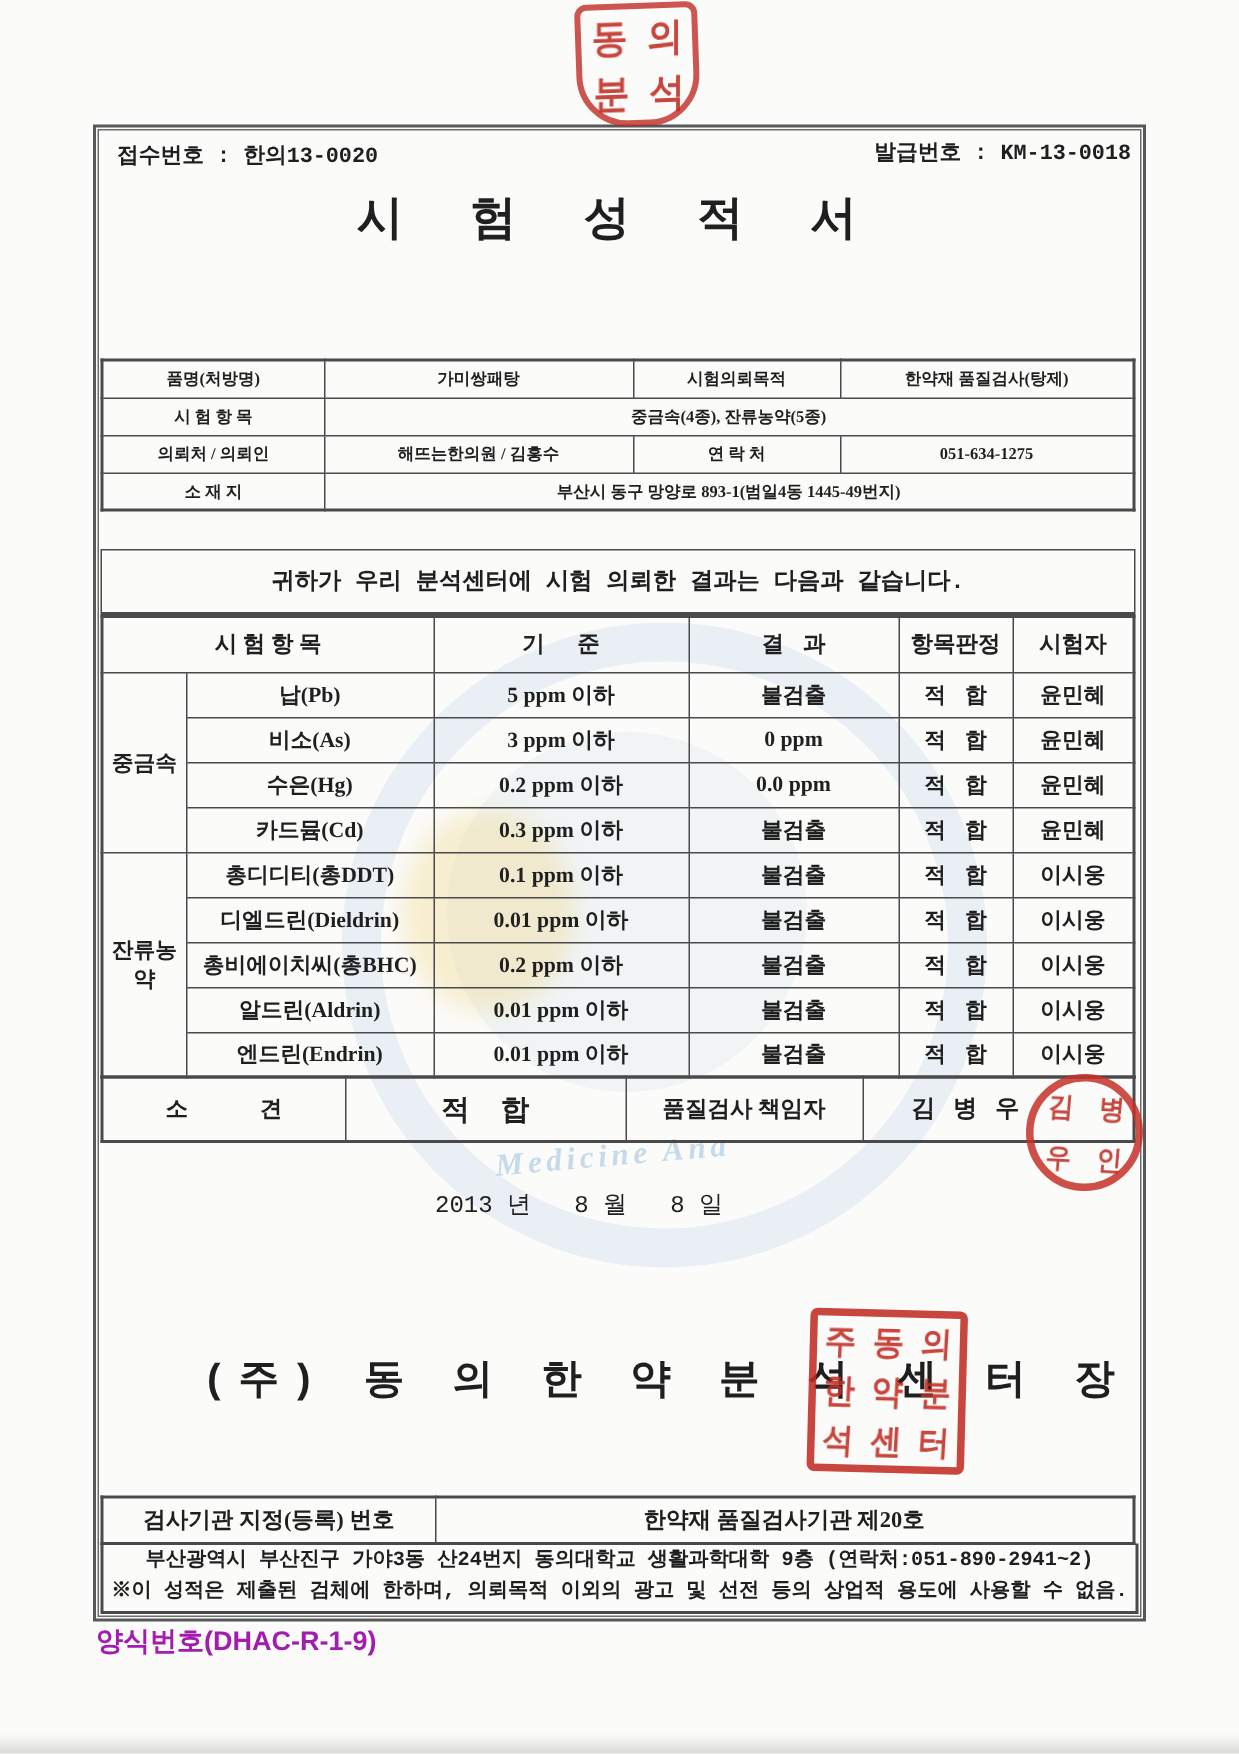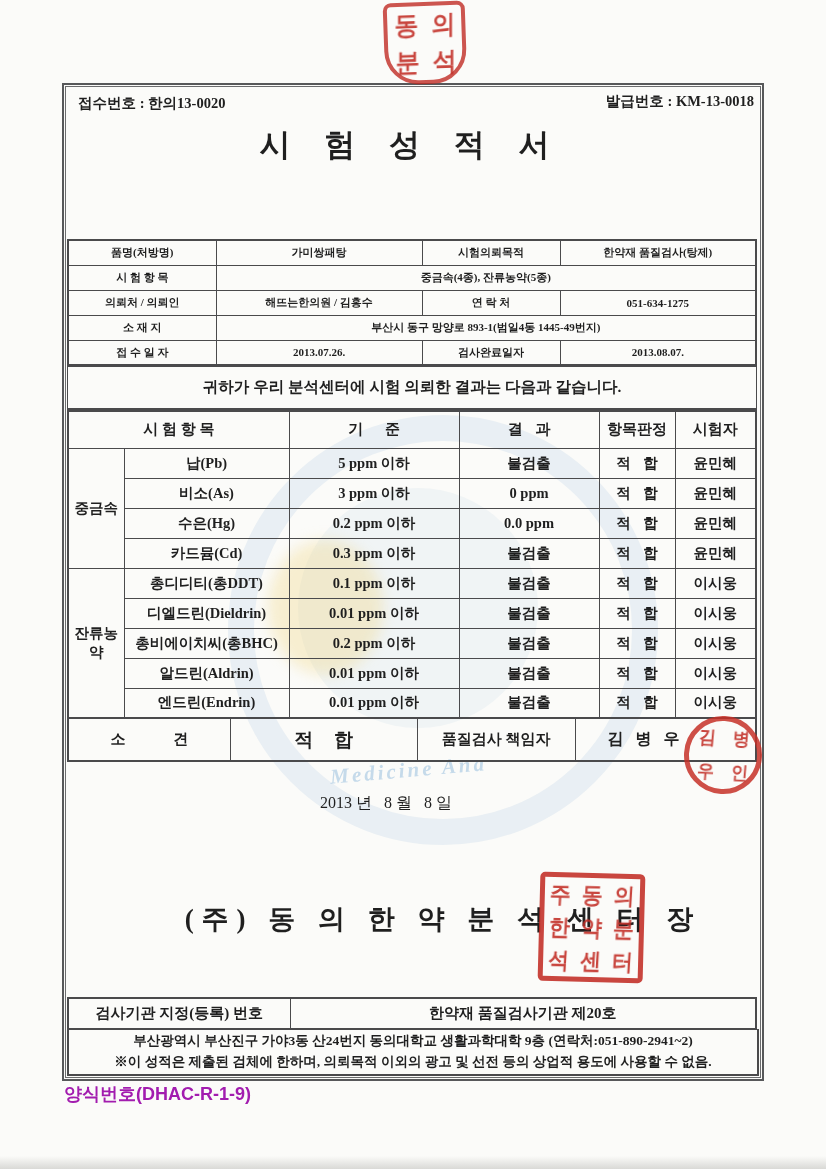--- a/index.html
+++ b/index.html
@@ -1,21 +1,21 @@
 <!DOCTYPE html>
 <html><head>
 <meta charset="utf-8">
 <style>
   html,body{margin:0;padding:0;background:#e8e8e6;}
   #page{
     position:relative;width:826px;height:1169px;margin:0 auto;
     background:#fbfbf9;overflow:hidden;
     font-family:"Liberation Serif","DejaVu Serif",serif;color:#1f1f1f;
   }
-  .abs{position:absolute;}
+  .abs{position:absolute;font-family:Liberation Mono, monospace;}
   
   .wm{position:absolute;pointer-events:none;z-index:0;}
   .wm-ring{left:228px;top:415px;width:378px;height:378px;border-radius:50%;
     border:26px solid rgba(140,180,215,0.16);}
   .wm-inner{left:298px;top:488px;width:240px;height:240px;border-radius:50%;
     background:rgba(150,190,220,0.10);}
   .wm-yellow{left:268px;top:540px;width:115px;height:135px;border-radius:50%;
     background:rgba(240,210,120,0.32);filter:blur(7px);}
   .wm-text{left:330px;top:758px;color:rgba(110,165,210,0.38);font-size:21px;
     font-style:italic;font-weight:bold;transform:rotate(-5deg);letter-spacing:3px;}
@@ -125,26 +125,20 @@
     <tr>
       <td>의뢰처 / 의뢰인</td>
       <td>해뜨는한의원 / 김홍수</td>
       <td>연 락 처</td>
       <td>051-634-1275</td>
     </tr>
     <tr>
       <td>소 재 지</td>
       <td colspan="3">부산시 동구 망양로 893-1(범일4동 1445-49번지)</td>
     </tr>
-    <tr>
-      <td>접 수 일 자</td>
-      <td>2013.07.26.</td>
-      <td>검사완료일자</td>
-      <td>2013.08.07.</td>
-    </tr>
   </tbody>
     </table>
 
   <div class="abs stmt">귀하가 우리 분석센터에 시험 의뢰한 결과는 다음과 같습니다.</div>
 
   <table class="doc-table res-table">
     <colgroup>
         <col style="width:56px">
         <col style="width:165px">
         <col style="width:170px">

